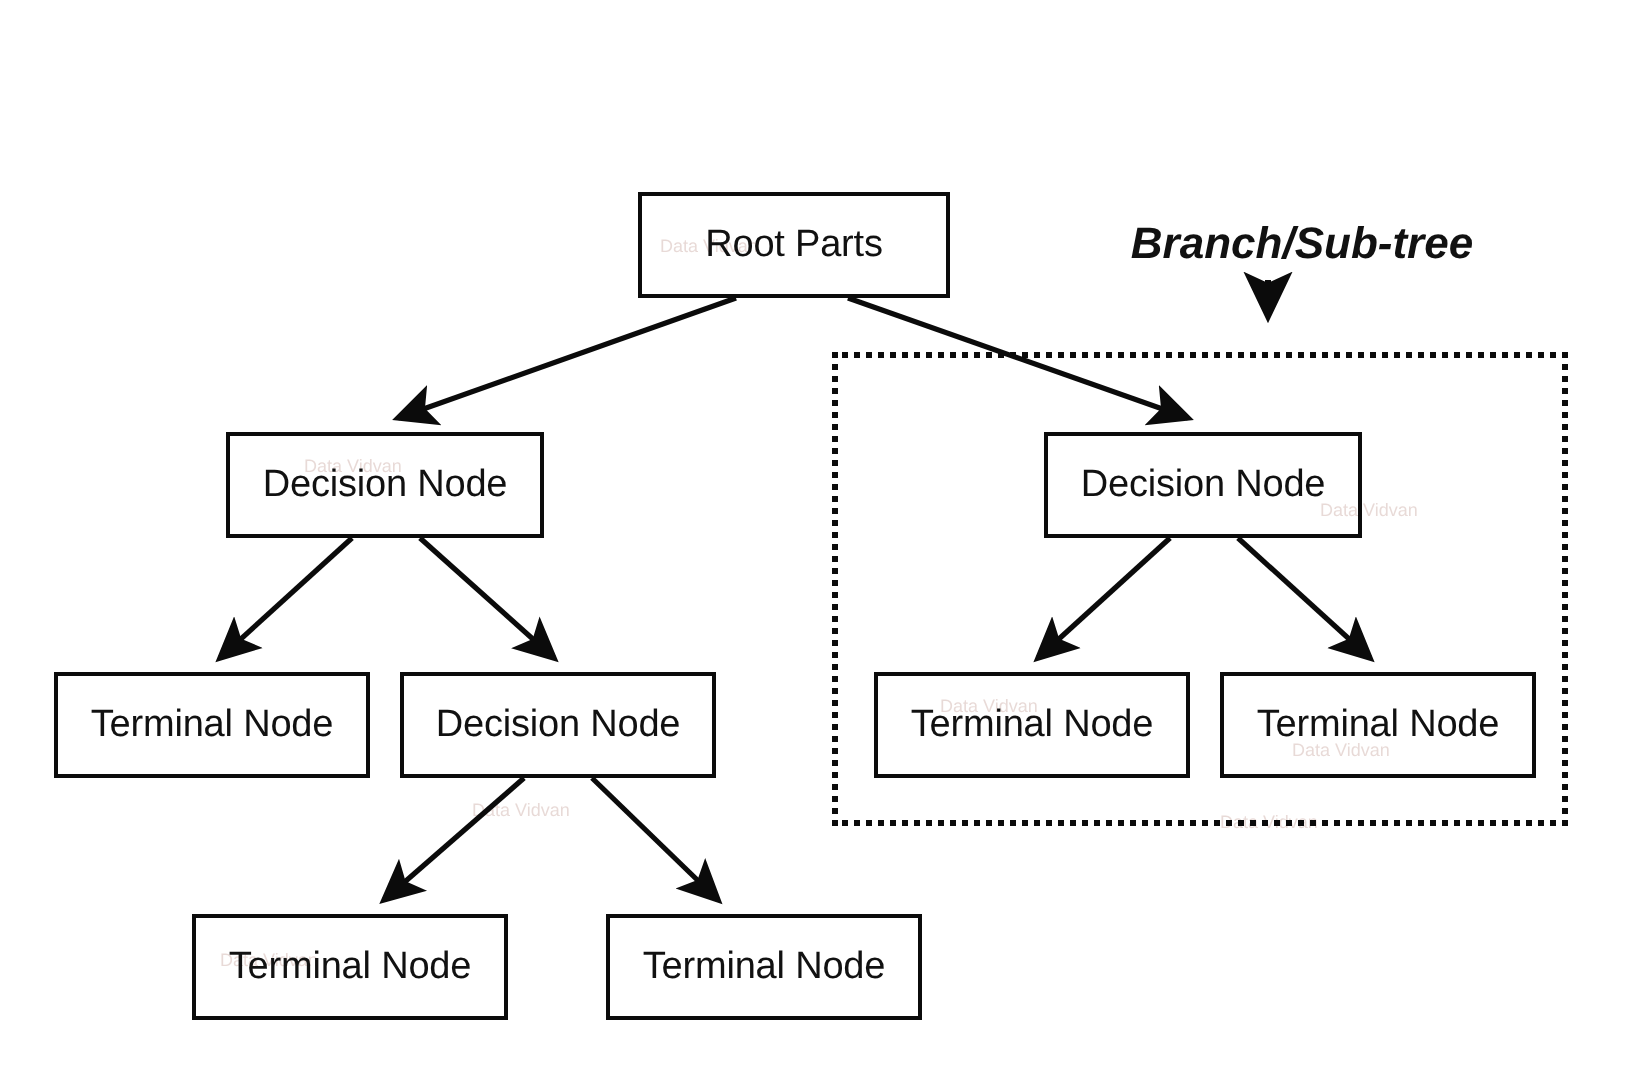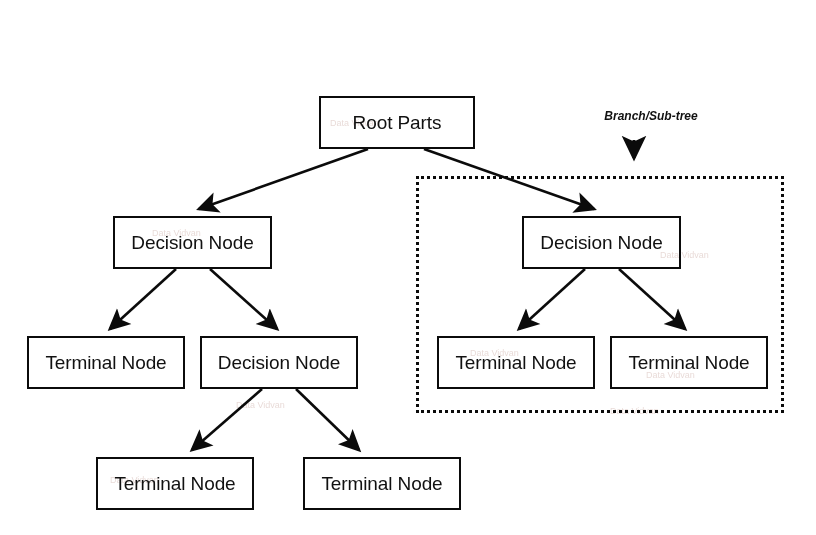--- a/index.html
+++ b/index.html
@@ -56,21 +56,21 @@
   }
   #branch-label {
     position: absolute;
     left: 556px;
     top: 109px;
     width: 190px;
     text-align: center;
     font-family: "Liberation Sans", sans-serif;
     font-style: italic;
     font-weight: bold;
-    font-size: 12px;
+    font-size: 22px;
     color: #111111;
   }
   #edges {
     position: absolute;
     left: 0;
     top: 0;
     width: 816px;
     height: 535px;
     z-index: 2;
     pointer-events: none;

